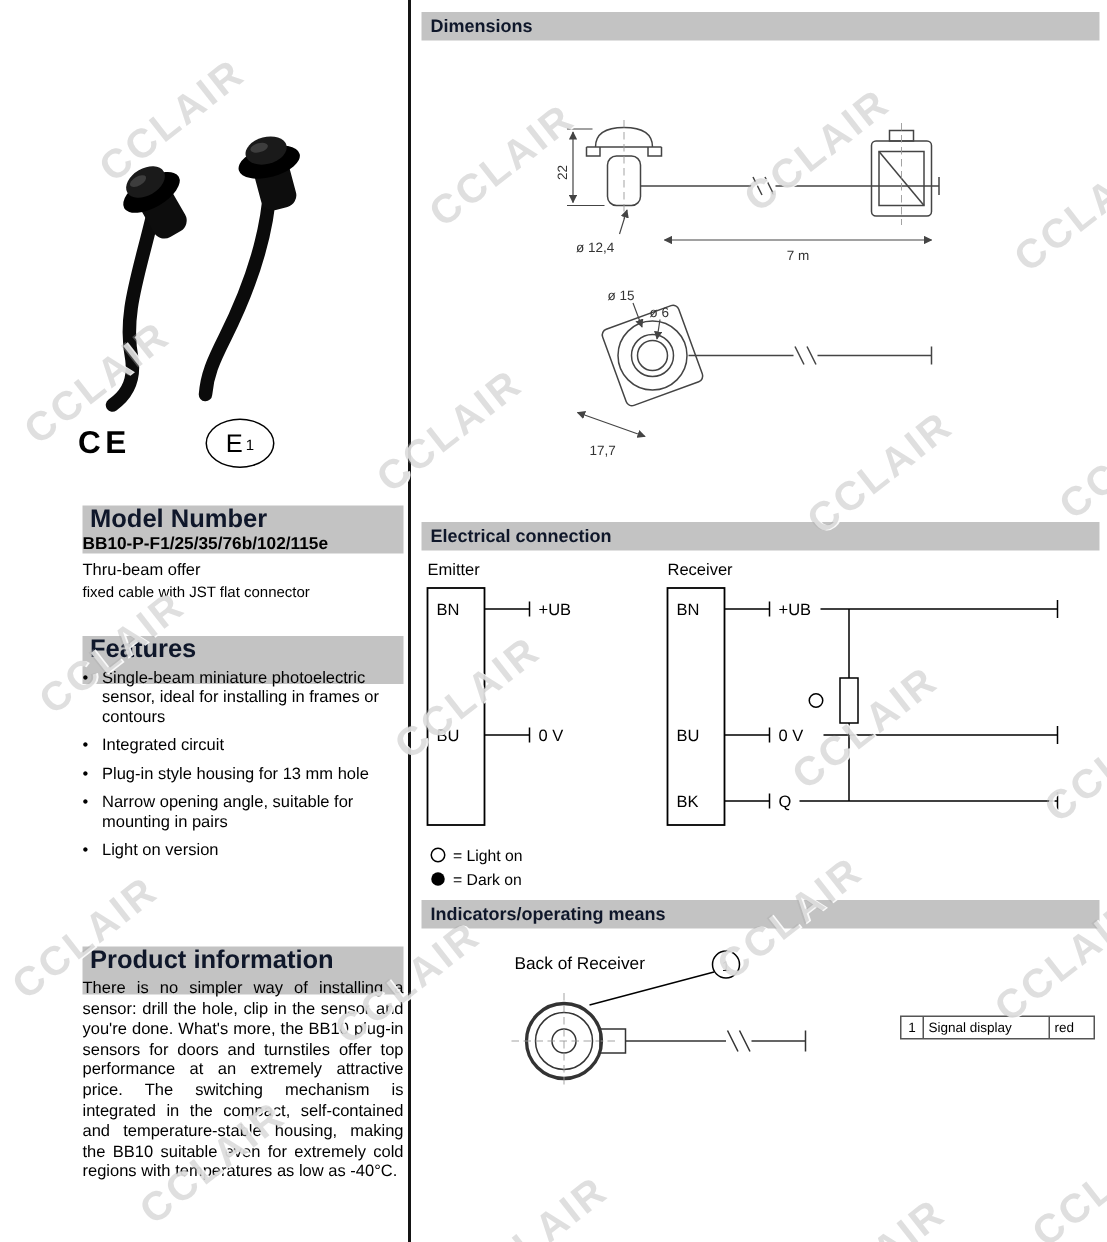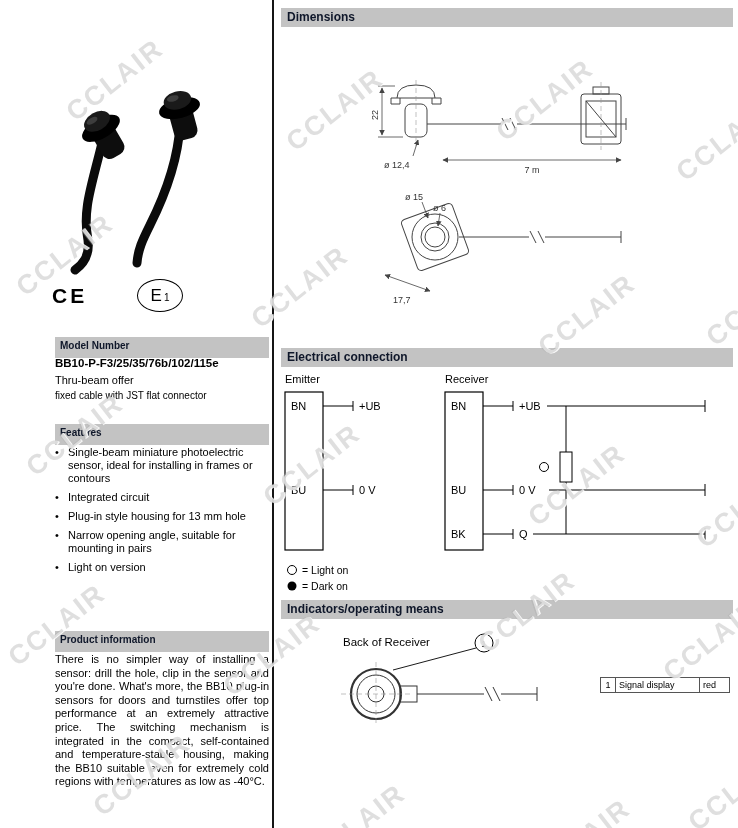--- a/index.html
+++ b/index.html
@@ -8,21 +8,21 @@
   .page{position:absolute;inset:0;background:#fff}
   .abs{position:absolute}
   
   .wm-layer{position:absolute;inset:0;pointer-events:none;z-index:40;overflow:hidden}
   .wm{position:absolute;font-weight:bold;font-size:27px;letter-spacing:2px;
       color:rgba(170,170,170,0.38);text-shadow:1px 1px 0 rgba(255,255,255,0.9);
       transform:rotate(-38deg);white-space:nowrap}
   
   .divider{position:absolute;left:272px;top:0;width:2px;height:828px;background:#151515}
   .bar{position:absolute;background:#c3c3c3;font-weight:bold;color:#0f172a}
-  .bar-l{left:55px;width:214px;height:21px;line-height:17px;font-size:10px;padding-left:5px}
+  .bar-l{left:55px;width:214px;height:32px;line-height:17px;font-size:17px;padding-left:5px}
   .bar-r{left:281px;width:452px;height:19px;line-height:19px;font-size:12px;padding-left:6px}
   
   .model-number{left:55px;top:357px;width:214px;font-weight:bold;font-size:11.5px}
   .model-type{left:55px;top:374px;width:214px;font-size:11px}
   .model-sub{left:55px;top:390px;width:214px;font-size:10px}
   .features{left:55px;top:446px;width:214px;font-size:11px;line-height:13px}
   .feat{display:flex;margin-bottom:6px}
   .b{width:13px;flex:none}
   .b::before{content:"•"}
   .info{left:55px;top:653px;width:214px;font-size:11px;line-height:13.6px;text-align:justify}
@@ -73,21 +73,21 @@
     </g>
   </svg>
 
   <div class="abs ce">CE</div>
   <div class="abs e1">
     <span class="e1-main">E</span>
       <span class="e1-sub">1</span>
   </div>
 
   <div class="bar bar-l" style="top:337px">Model Number</div>
-  <div class="abs model-number">BB10-P-F3/25/35/76b/102/115e</div>
+  <div class="abs model-number">BB10-P-F1/25/35/76b/102/115e</div>
   <div class="abs model-type">Thru-beam offer</div>
   <div class="abs model-sub">fixed cable with JST flat connector</div>
 
   <div class="bar bar-l" style="top:424px">Features</div>
   <div class="abs features">
     <div class="feat">
         <span class="b"></span>
         <span>Single-beam miniature photoelectric sensor, ideal for installing in frames or contours</span>
       </div>
     <div class="feat">

